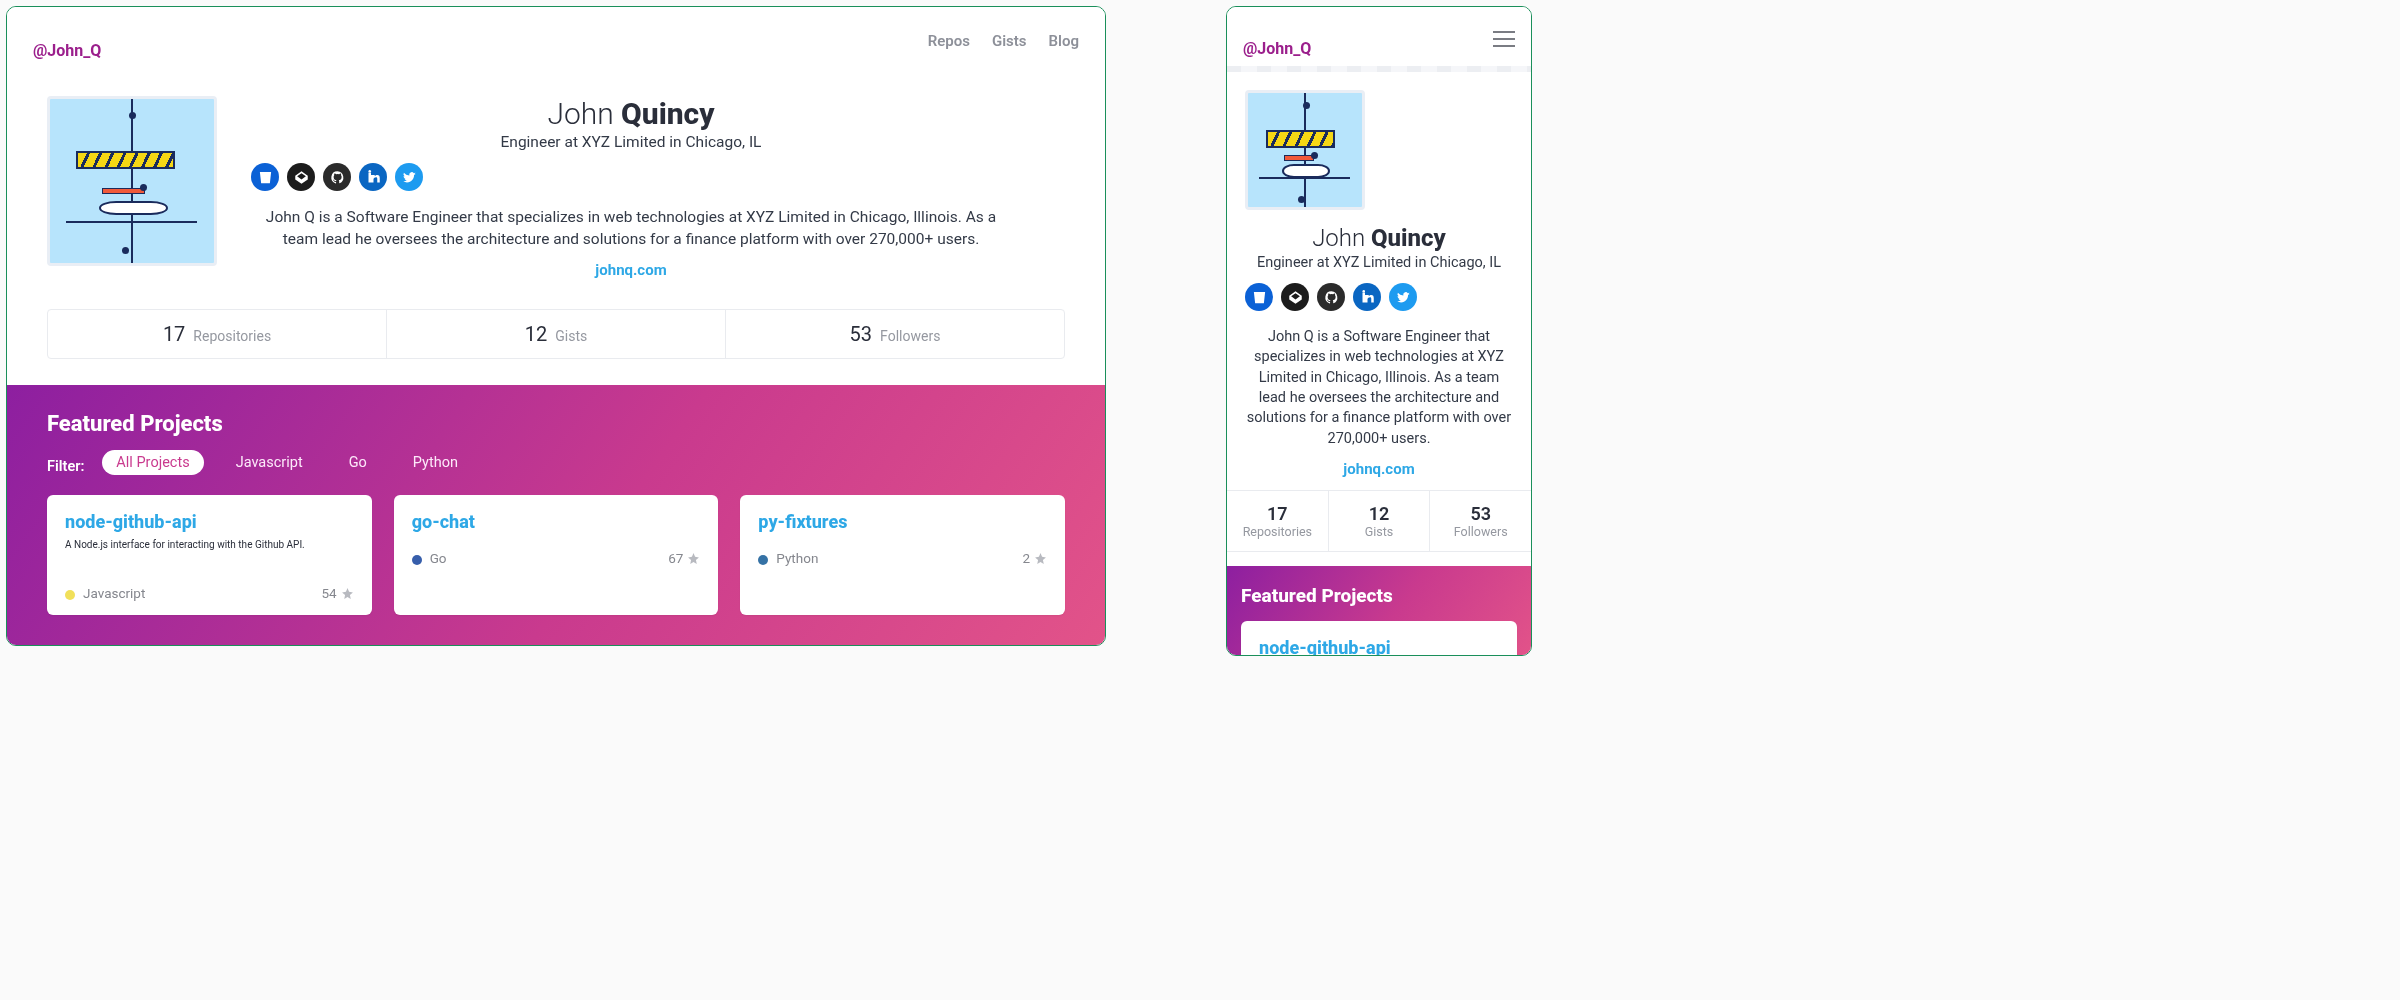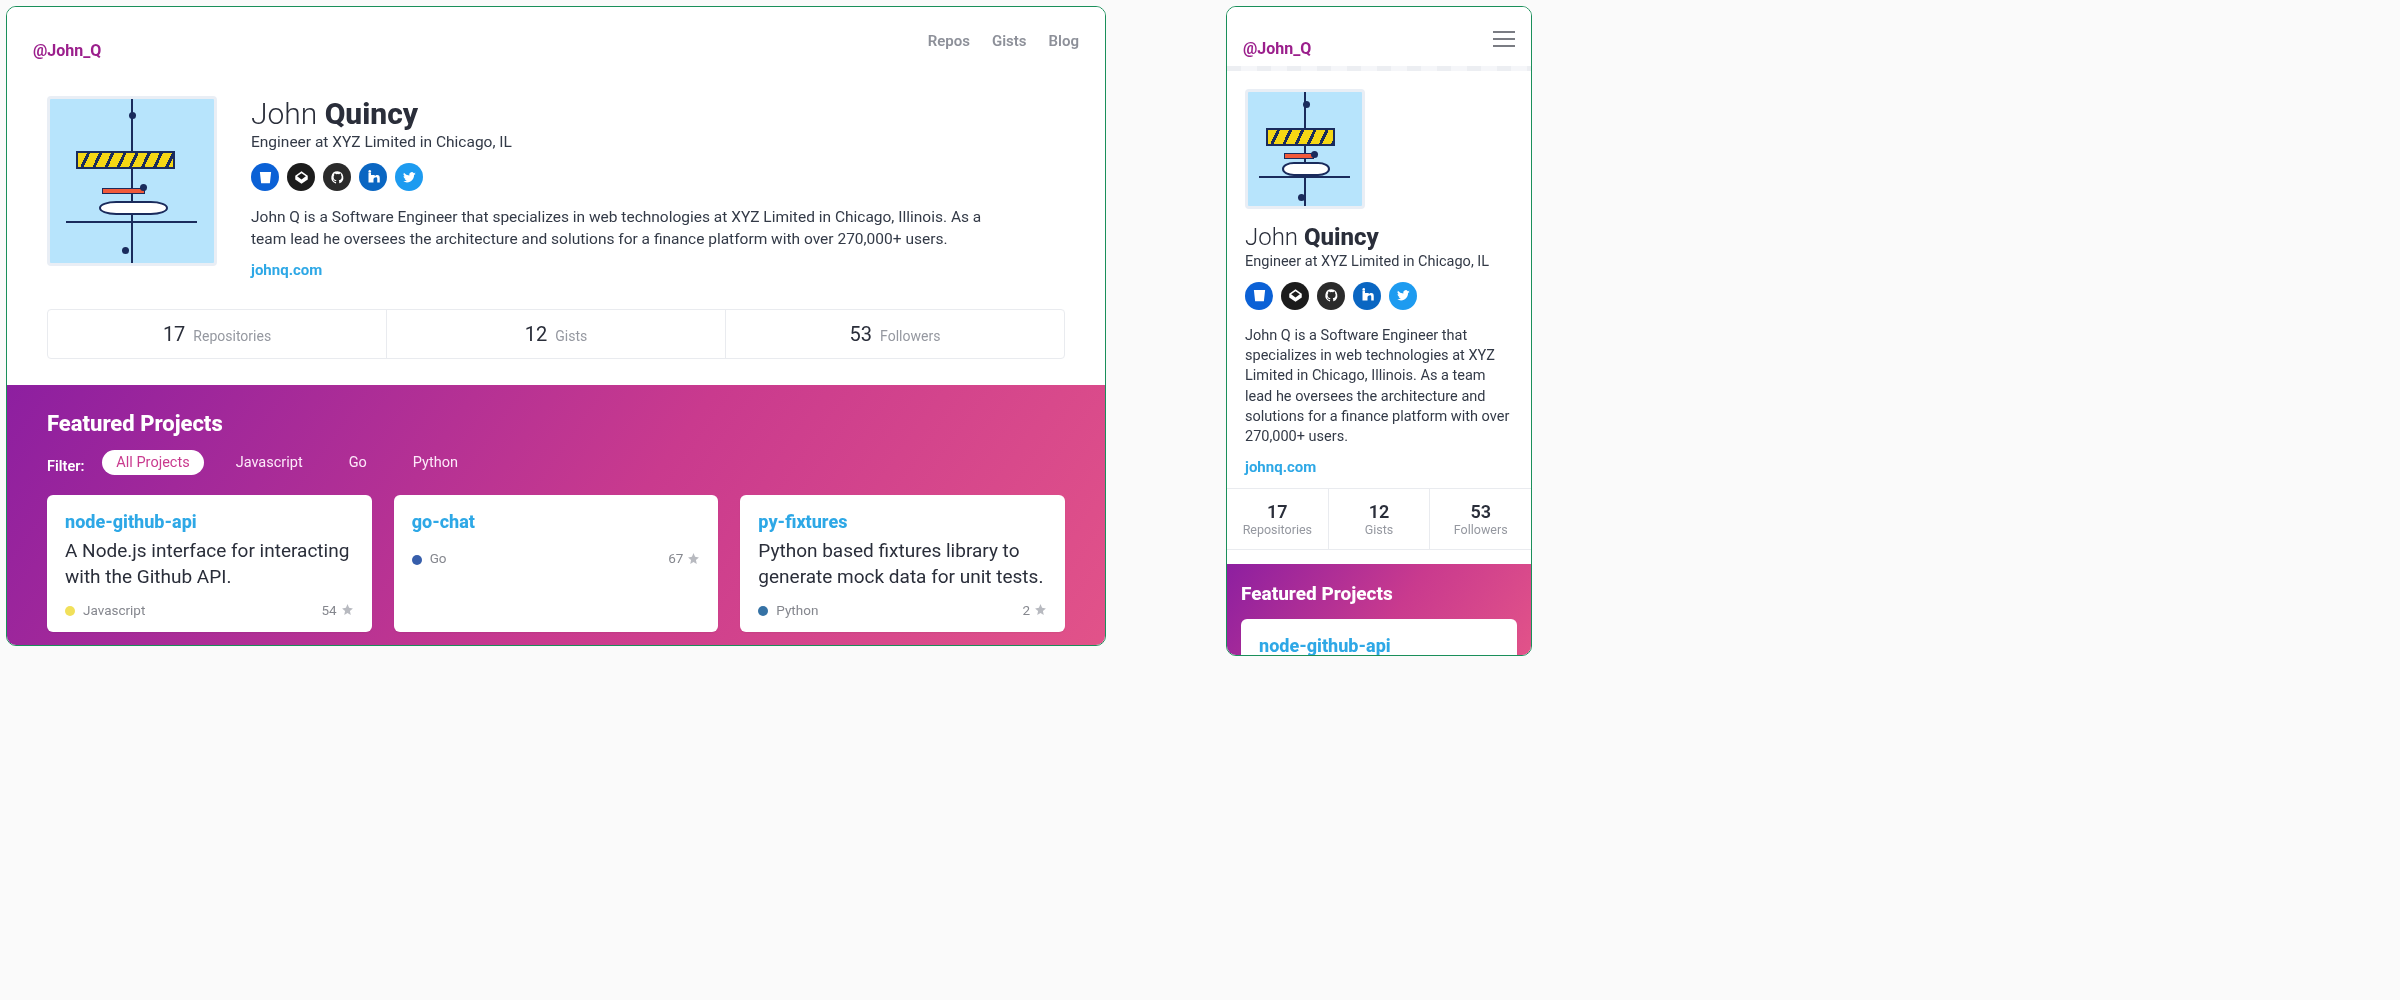--- a/index.html
+++ b/index.html
@@ -44,21 +44,21 @@
 
 
 .pattern {
   height: 14px;
   background:
     repeating-linear-gradient(90deg, #eceef2 0 14px, transparent 14px 30px),
     #f5f6f9;
 }
 
 
-.hero { padding: 26px 40px 20px; display:flex; gap: 34px; background:#fff; }
+.hero { padding: 26px 40px 20px; display:flex; gap: 34px; background:#fff;text-align:center; }
 .hero.mobile { flex-direction: column; gap: 14px; padding: 18px 18px 12px; }
 .avatar {
   width: 170px; height: 170px;
   border: 3px solid #e9eef5;
   border-radius: 4px;
   background: #b7e4fc;
   flex-shrink: 0;
   position: relative;
   overflow: hidden;
 }
@@ -136,21 +136,21 @@
 }
 .chip.active { background:#fff; color:#c93a8e; font-weight:400;}
 
 .cards { display:flex; gap:22px; }
 .card {
   background:#fff; border-radius:6px; padding:16px 18px 14px; flex:1;
   color:#2a2e3a; display:flex; flex-direction:column; min-height:120px;
   box-shadow: 0 1px 2px rgba(0,0,0,.06);
 }
 .card .ctitle { color:#2ea8e6; font-weight:800; font-size:18px; margin-bottom:6px; }
-.card .cdesc { font-size:19px; line-height:1.35; flex:1;}
+.card .cdesc { font-size:10px; line-height:1.35; flex:1;}
 .card .cfoot { display:flex; align-items:center; justify-content:space-between; margin-top:12px; font-size:13.5px; color:#85878e;}
 .langdot { width:10px; height:10px; border-radius:50%; display:inline-block; margin-right:8px; vertical-align:middle;}
 .starct { display:flex; align-items:center; gap:4px;}
 .starct svg{ width:13px; height:13px; fill:#b8bac0;}
 
 .device.mobile .cards{ flex-direction:column;}
 .device.mobile .card{ min-height: auto;}
 .device.mobile .featured{ overflow:hidden;}
 
 .device.mobile { height: 650px; }
@@ -274,21 +274,20 @@
           <span class="starct">
               <span>67</span>
               <svg viewBox="0 0 24 24">
                 <path d="M12 2l2.9 6.9L22 10l-5.5 4.8L18 22l-6-3.5L6 22l1.5-7.2L2 10l7.1-1.1z"></path>
               </svg>
             </span>
         </div>
       </div>
       <div class="card">
         <div class="ctitle">py-fixtures</div>
-        <div class="cdesc">Python based fixtures library to generate mock data for unit tests.</div>
         <div class="cfoot">
           <span><span class="langdot" style="background:#3572A5"></span><span>Python</span></span>
           <span class="starct">
               <span>2</span>
               <svg viewBox="0 0 24 24">
                 <path d="M12 2l2.9 6.9L22 10l-5.5 4.8L18 22l-6-3.5L6 22l1.5-7.2L2 10l7.1-1.1z"></path>
               </svg>
             </span>
         </div>
       </div>

